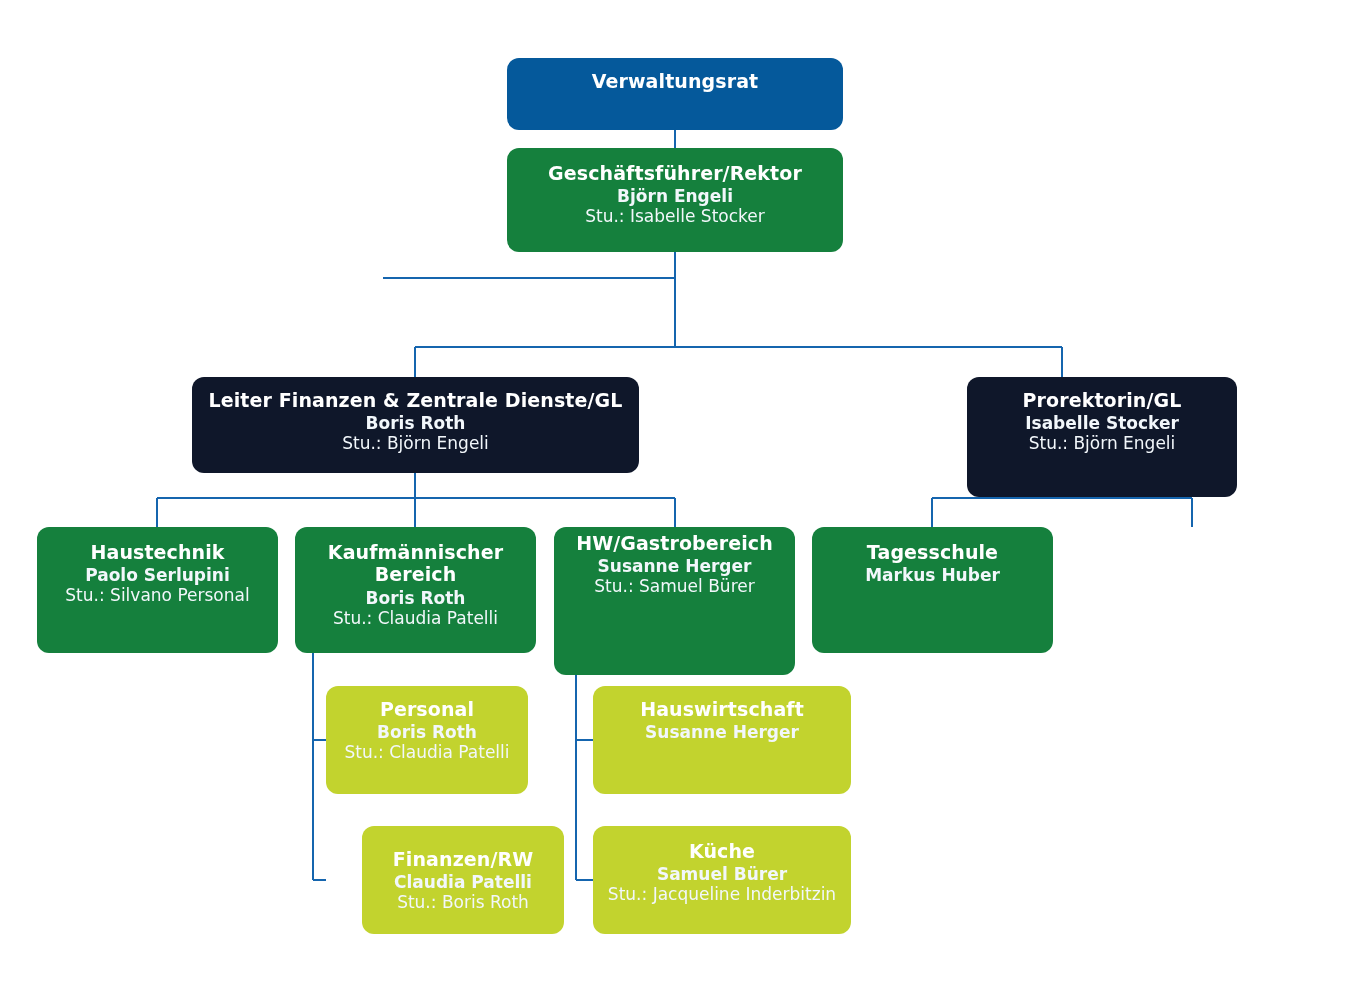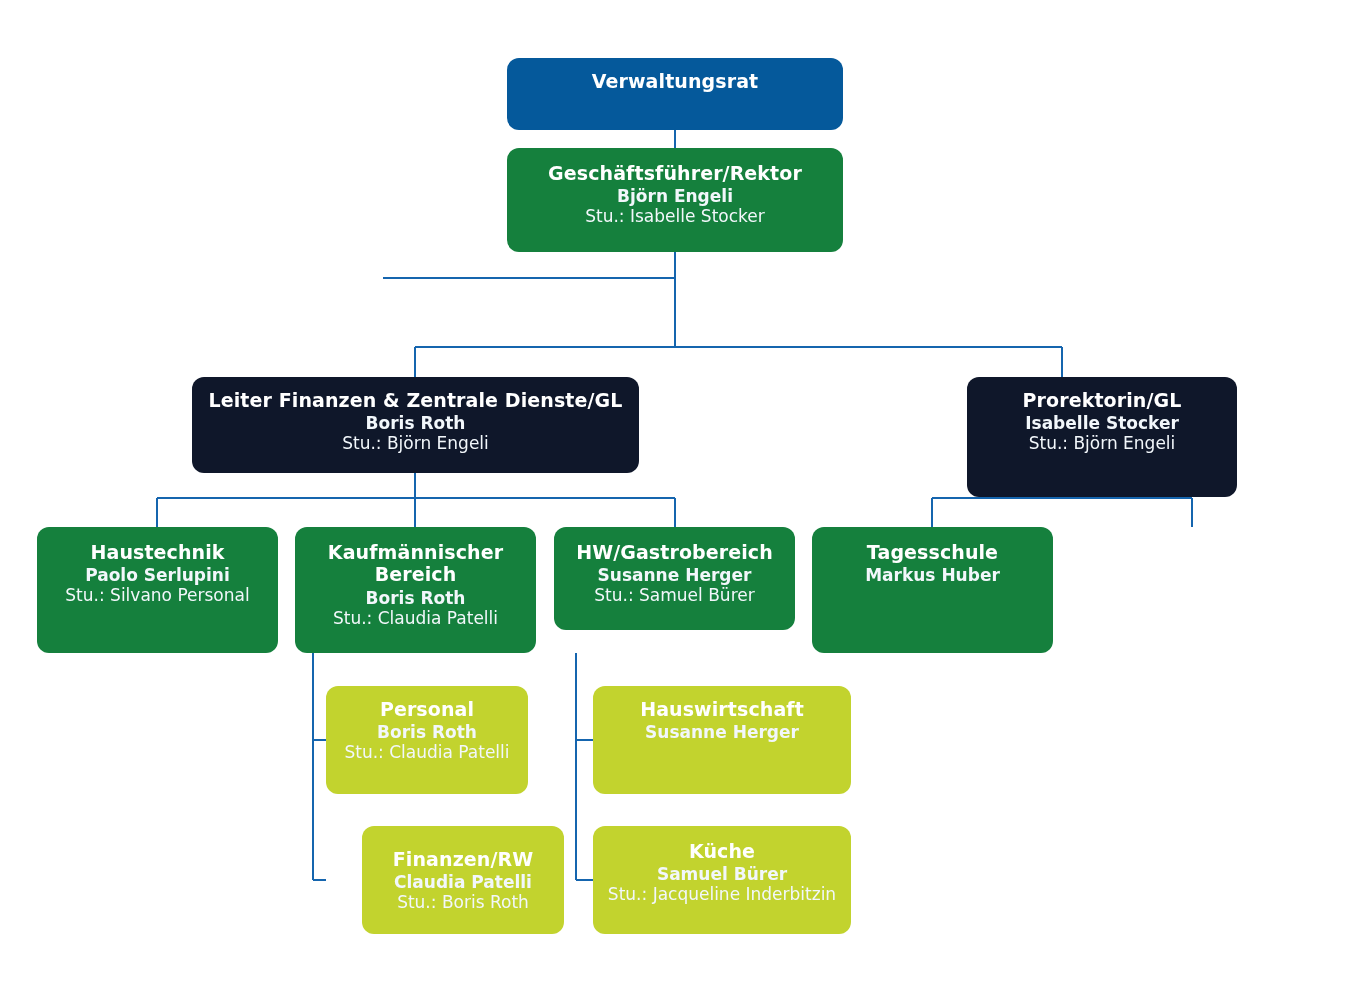--- a/index.html
+++ b/index.html
@@ -130,21 +130,21 @@
     <div class="person">Paolo Serlupini</div>
     <div class="deputy">Stu.: Silvano Personal</div>
   </div>
 
   <div class="node lvl-unit" style="left:295px; top:527px; width:241px; height:126px; padding-top:14px;">
     <div class="title">Kaufmännischer Bereich</div>
     <div class="person">Boris Roth</div>
     <div class="deputy">Stu.: Claudia Patelli</div>
   </div>
 
-  <div class="node lvl-unit" style="left:554px; top:527px; width:241px; height:103px; padding-top:14px;">
+  <div class="node lvl-unit" style="left:554px; top:527px; width:241px; height:148px; padding-top:5px;">
     <div class="title">HW/Gastrobereich</div>
     <div class="person">Susanne Herger</div>
     <div class="deputy">Stu.: Samuel Bürer</div>
   </div>
 
   <div class="node lvl-unit" style="left:812px; top:527px; width:241px; height:126px; padding-top:14px;">
     <div class="title">Tagesschule</div>
     <div class="person">Markus Huber</div>
   </div>
 

